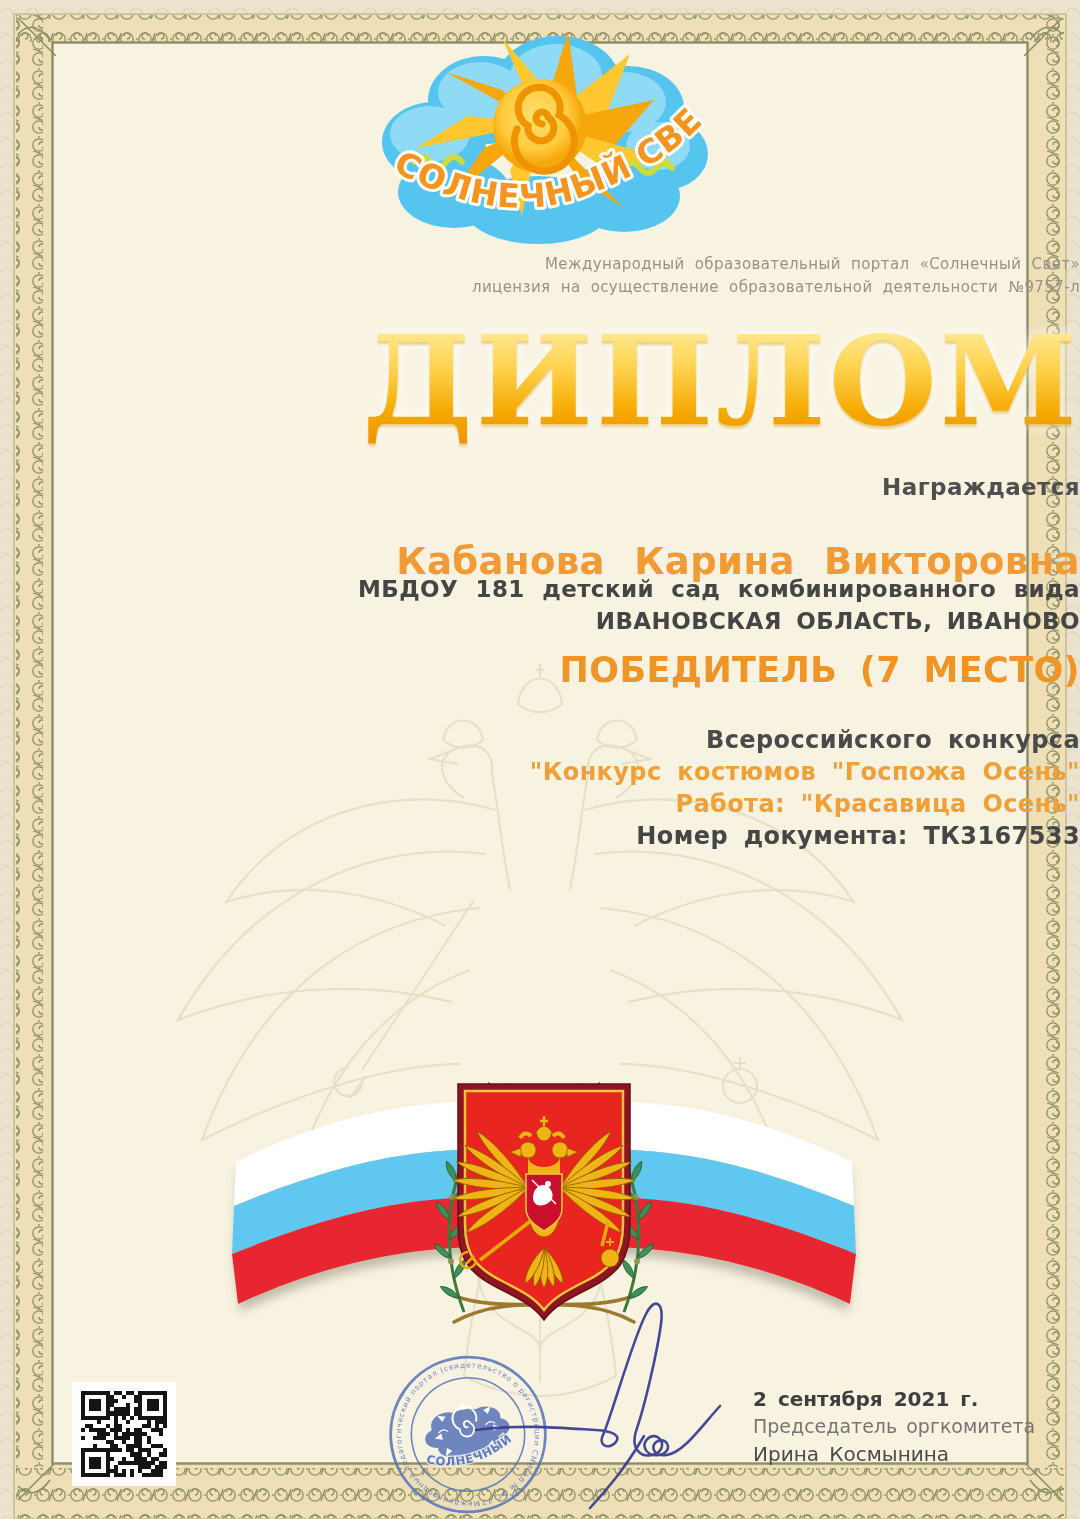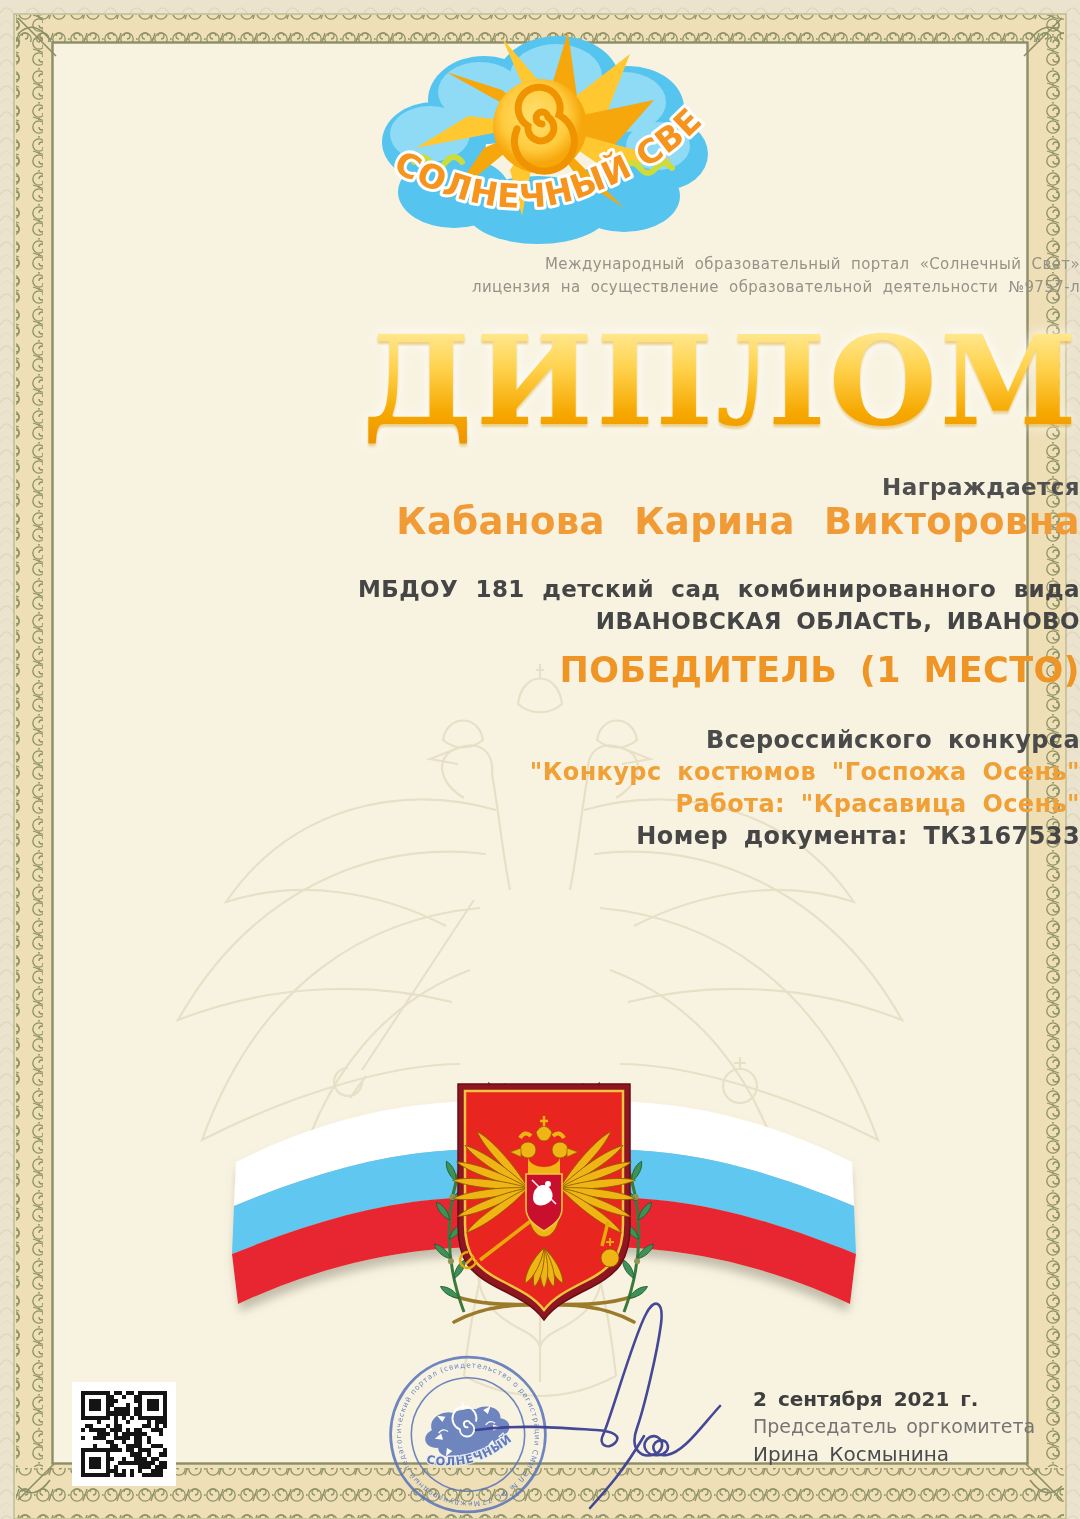--- a/index.html
+++ b/index.html
@@ -10,21 +10,21 @@
   .border-svg{left:0;top:0;z-index:0;}
   .watermark{left:130px;top:640px;z-index:1;opacity:.6;}
   .txt{left:0;right:0;text-align:right;z-index:2;letter-spacing:.4px;}
   .hdr{top:253px;font-size:15px;line-height:23px;color:#969287;word-spacing:5px;}
   .title{top:318px;font-family:"DejaVu Serif","Liberation Serif",serif;font-weight:bold;
          font-size:124px;line-height:126px;letter-spacing:3px;
          background:linear-gradient(180deg,#fff0a8 0%,#ffd24d 40%,#f6a800 75%,#ee9300 100%);
          -webkit-background-clip:text;background-clip:text;color:transparent;
          filter:drop-shadow(0 3px 1px rgba(210,150,0,.40)) drop-shadow(0 0 7px rgba(255,255,255,.9));margin-left:18px;}
   .award-label{top:474px;font-size:23px;font-weight:bold;color:#4f4f4f;word-spacing:4px;}
-  .recipient{top:500px;font-size:37px;font-weight:bold;color:#f19b37;word-spacing:16px;}
+  .recipient{top:540px;font-size:37px;font-weight:bold;color:#f19b37;word-spacing:16px;}
   .org{top:576px;font-size:23px;font-weight:bold;color:#454545;word-spacing:9px;}
   .loc{top:608px;font-size:23px;font-weight:bold;color:#454545;word-spacing:6px;margin-left:31px;}
   .winner{top:650px;font-size:35px;font-weight:bold;color:#ef9526;word-spacing:10px;}
   .ctype{top:726px;font-size:24px;font-weight:bold;color:#4a4a4a;word-spacing:7px;}
   .cname{top:758px;font-size:24px;font-weight:bold;color:#f0a036;word-spacing:7px;}
   .work{top:790px;font-size:24px;font-weight:bold;color:#f0a036;word-spacing:7px;}
   .docnum{top:822px;font-size:24px;font-weight:bold;color:#464646;word-spacing:7px;padding-left:26px;}
   .logo-svg{left:372px;top:20px;z-index:5;}
   .emblem-svg{left:222px;top:1070px;z-index:3;}
   .qr-box{left:72px;top:1382px;width:104px;height:104px;background:#fff;z-index:5;
@@ -167,21 +167,21 @@
   <div class="abs txt hdr">
     <div>Международный образовательный портал «Солнечный Свет»</div>
     <div>лицензия на осуществление образовательной деятельности №9757-л</div>
   </div>
 
   <div class="abs txt title">ДИПЛОМ</div>
   <div class="abs txt award-label">Награждается</div>
   <div class="abs txt recipient">Кабанова Карина Викторовна</div>
   <div class="abs txt org">МБДОУ 181 детский сад комбинированного вида</div>
   <div class="abs txt loc">ИВАНОВСКАЯ ОБЛАСТЬ, ИВАНОВО</div>
-  <div class="abs txt winner">ПОБЕДИТЕЛЬ (1 МЕСТО)</div>
+  <div class="abs txt winner">ПОБЕДИТЕЛЬ (7 МЕСТО)</div>
   <div class="abs txt ctype">Всероссийского конкурса</div>
   <div class="abs txt cname">"Конкурс костюмов "Госпожа Осень"</div>
   <div class="abs txt work">Работа: "Красавица Осень"</div>
   <div class="abs txt docnum">Номер документа: ТК3167533</div>
 
   <svg class="abs emblem-svg" width="640" height="262" viewBox="0 0 640 262">
     <defs>
       <filter id="fsh" x="-20%" y="-20%" width="140%" height="160%">
         <feDropShadow dx="2" dy="8" stdDeviation="5" flood-color="#8d8672" flood-opacity="0.5"></feDropShadow>
       </filter>

